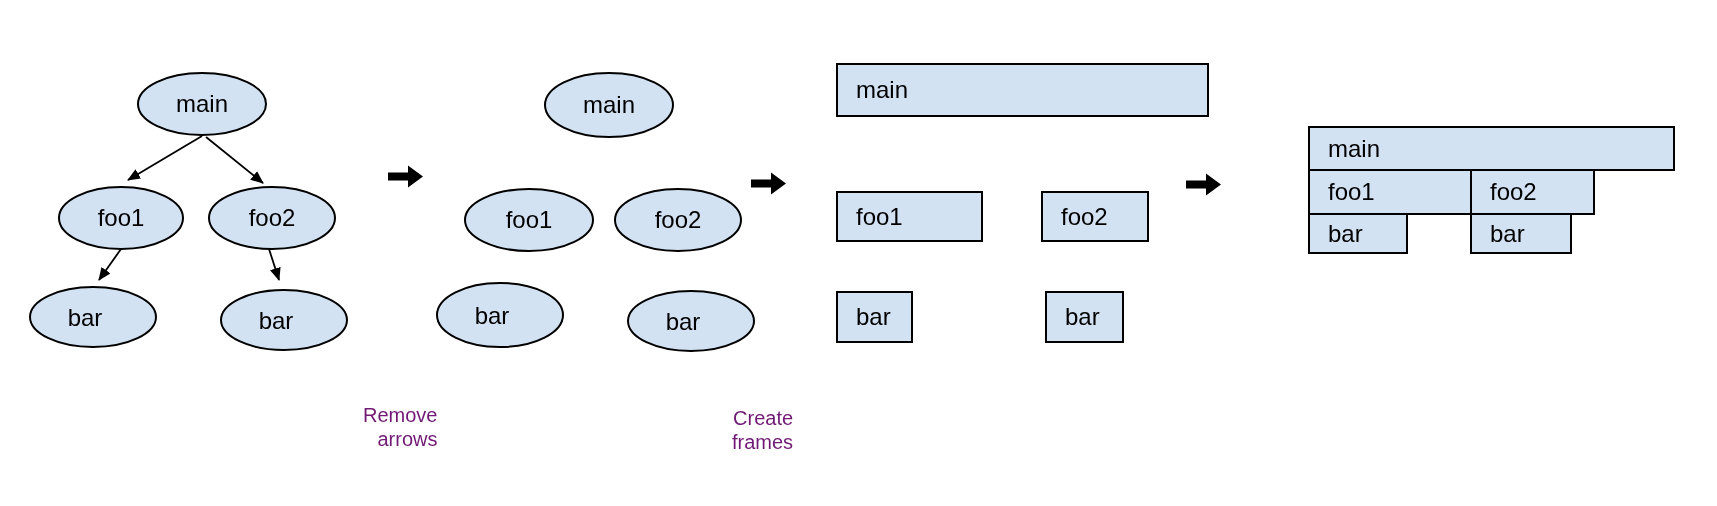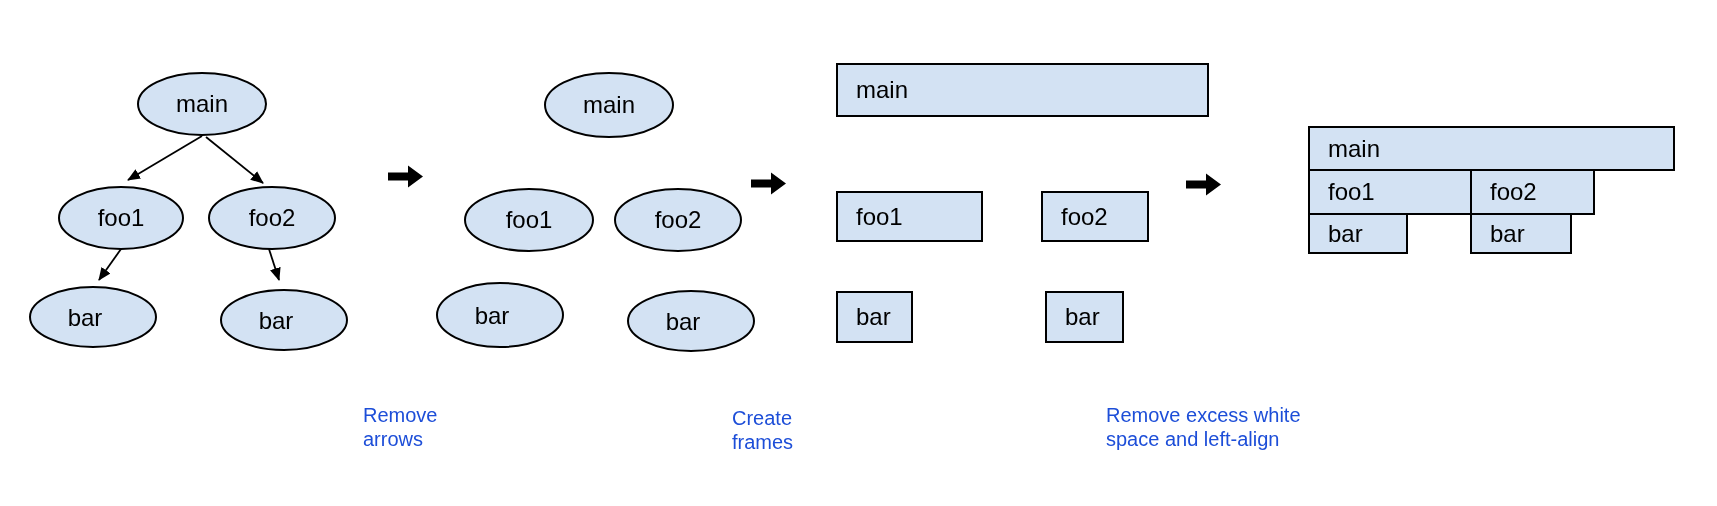--- a/index.html
+++ b/index.html
@@ -4,20 +4,21 @@
 <style>
   html, body { margin: 0; padding: 0; background: #ffffff; }
   .canvas {
     position: relative;
     width: 1717px;
     height: 506px;
     background: #ffffff;
     font-family: "Liberation Sans", sans-serif;
     color: #000000;
     overflow: hidden;
+    text-align: right;
   }
   .stage-svg { position: absolute; overflow: visible; }
   .node-ellipse { fill: #d3e2f3; stroke: #000000; stroke-width: 2; }
   .node-label {
     font-family: "Liberation Sans", sans-serif;
     font-size: 24px;
     fill: #000000;
     text-anchor: middle;
   }
   .edge { stroke: #000000; stroke-width: 1.8; fill: none; }
@@ -33,21 +34,21 @@
     padding-left: 18px;
     font-size: 24px;
     line-height: 1;
     white-space: nowrap;
   }
   .caption {
     position: absolute;
     font-size: 20px;
     line-height: 24px;
     white-space: pre-line;
-    color: #1d4ed8;
+    color: #701a75;
   }
 </style>
 </head>
 <body>
 
 <div class="canvas">
 
   <svg class="stage-svg" style="left:20px; top:60px;" width="345" height="300">
     <defs>
       <marker id="ah1" markerUnits="userSpaceOnUse" markerWidth="14" markerHeight="11" refX="12" refY="5.5" orient="auto">
@@ -145,16 +146,14 @@
     <span>bar</span>
   </div>
   <div class="frame" style="left:1470px; top:213px; width:102px; height:41px;">
     <span>bar</span>
   </div>
 
   <div class="caption" style="left:363px; top:403px;">Remove
 arrows</div>
   <div class="caption" style="left:732px; top:406px;">Create
 frames</div>
-  <div class="caption" style="left:1106px; top:403px;">Remove excess white
-space and left-align</div>
 
 </div>
 
 </body></html>

